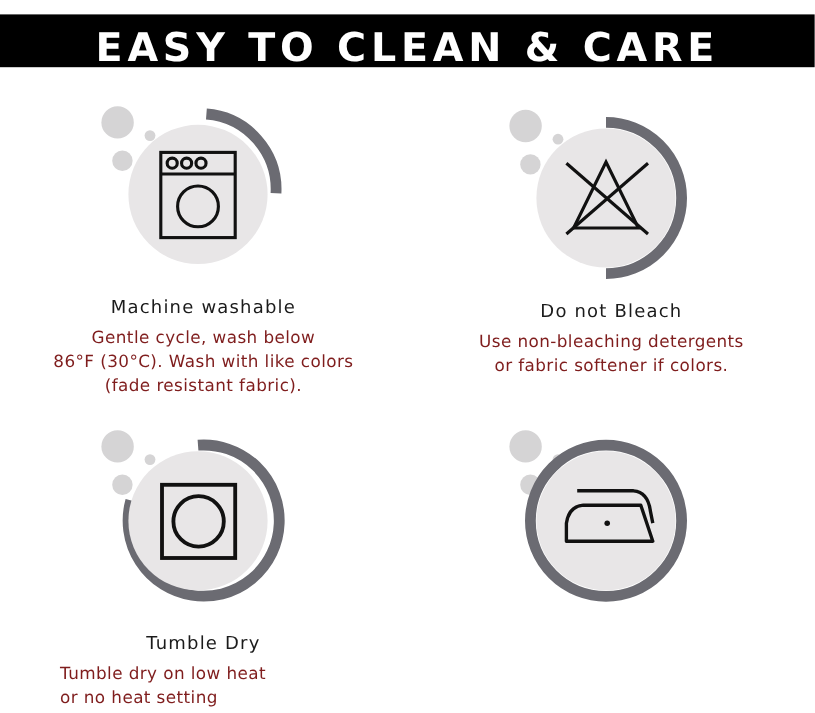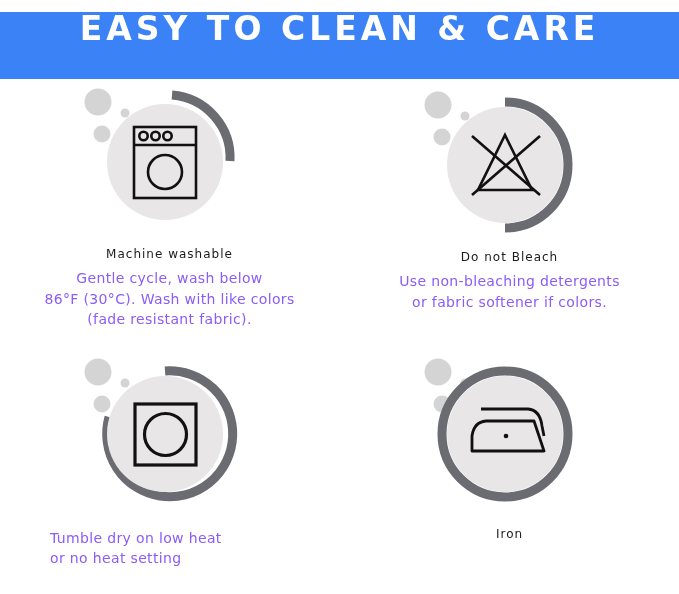--- a/index.html
+++ b/index.html
@@ -14,24 +14,24 @@
     overflow: hidden;
     position: relative;
   }
 
   
   .banner {
     position: absolute;
     left: 0;
     top: 12px;
     width: 679px;
-    height: 67px;
-    background: #3b82f6;
+    height: 44px;
+    background: #000000;
     display: flex;
-    align-items: flex-start;
+    align-items: flex-end;
     justify-content: center;
   }
   .banner-title {
     color: #ffffff;
     font-size: 33px;
     font-weight: bold;
     letter-spacing: 4.0px;
     line-height: 1;
     white-space: nowrap;
     font-family: "DejaVu Sans", "Liberation Sans", sans-serif;
@@ -74,31 +74,31 @@
   .caption {
     position: absolute;
     left: 0;
     right: 0;
     top: 178px;
     text-align: center;
     padding: 0 14px;
     box-sizing: border-box;
   }
   .cap-title {
-    font-size: 12px;
+    font-size: 15px;
     color: #1b1b1b;
     letter-spacing: 1.0px;
     margin: 0 0 7px 0;
     line-height: 1.12;
     font-weight: normal;
     font-family: "DejaVu Sans", "Liberation Sans", sans-serif;
   }
   .cap-body {
     font-size: 14px;
-    color: #8b5cf6;
+    color: #7f1d1d;
     letter-spacing: 0.35px;
     line-height: 1.45;
     margin: 0;
     font-family: "DejaVu Sans", "Liberation Sans", sans-serif;
     white-space: pre-line;
   }
   .cap-body.left {
     text-align: left;
     padding-left: 36px;
   }
@@ -186,20 +186,21 @@
         <path d="M 85 17 A 63 63 0 1 1 29 63" fill="none" stroke="#6b6b72" stroke-width="9" stroke-linecap="butt"></path>
         <circle cx="85" cy="80" r="58" fill="#e8e6e7"></circle>
 
         <g fill="none" stroke="#111111" stroke-width="3.2">
           <rect x="55" y="50" width="61" height="61"></rect>
           <circle cx="85.5" cy="80.5" r="21"></circle>
         </g>
       </svg>
     </div>
     <div class="caption">
+      <p class="cap-title">Tumble Dry</p>
       <p class="cap-body left">Tumble dry on low heat
 or no heat setting</p>
     </div>
   </div>
 
   <div class="cell c3">
     <div class="badge">
       <svg class="badge-svg" viewBox="0 0 180 165" xmlns="http://www.w3.org/2000/svg">
         <g>
           <circle cx="18" cy="18" r="13.5" fill="#d5d4d5"></circle>
@@ -210,19 +211,15 @@
         <circle cx="85" cy="80" r="63" fill="none" stroke="#6b6b72" stroke-width="9"></circle>
         <circle cx="85" cy="80" r="58" fill="#e8e6e7"></circle>
 
         <g fill="none" stroke="#111111" stroke-width="2.8" stroke-linejoin="round">
           <path d="M 61 55 L 108 55 Q 120 56 122 72 L 124 82"></path>
           <path d="M 52 82 Q 54 68 66 67 L 114 67 L 124 97 L 52 97 Z"></path>
           <circle cx="86" cy="82" r="2.3" fill="#111111" stroke="none"></circle>
         </g>
       </svg>
     </div>
-    <div class="caption">
-      <p class="cap-title">Iron</p>
-      <p class="cap-body"></p>
-    </div>
   </div>
 
 </div>
 
 </body></html>

